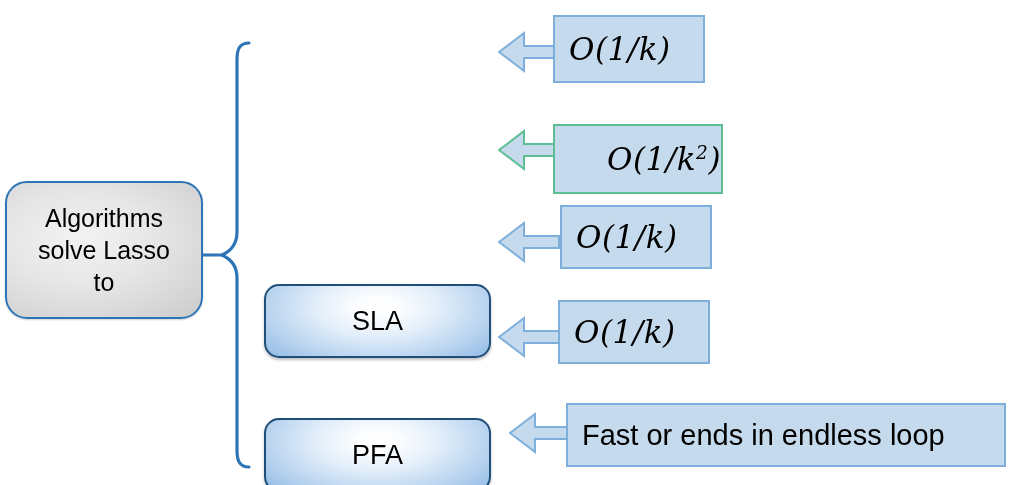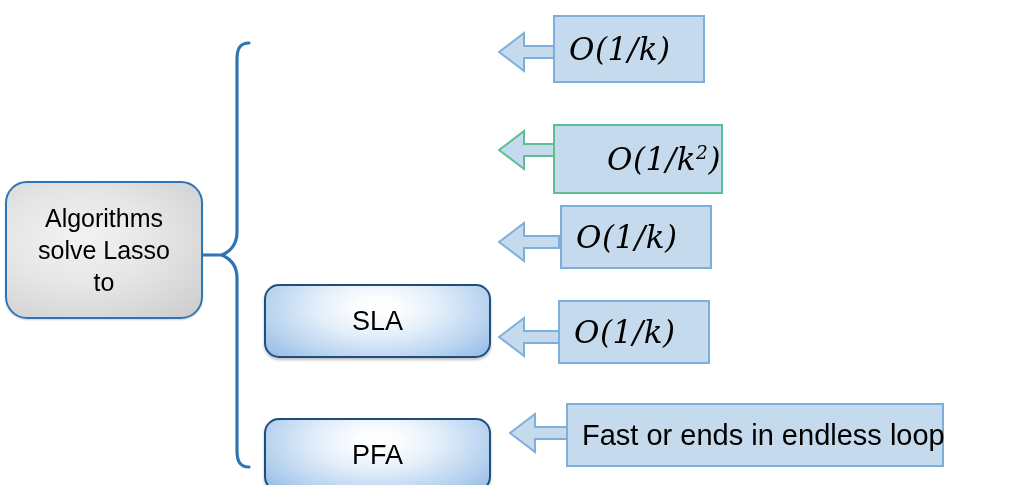--- a/index.html
+++ b/index.html
@@ -183,17 +183,17 @@
   </div>
 
   <div class="algo-box" style="top:418px;">
     <span>PFA</span>
   </div>
   <div class="block-arrow" style="left:509px; top:409px;">
     <svg width="62" height="48" viewBox="0 0 62 48" xmlns="http://www.w3.org/2000/svg">
       <path d="M1 24 L26 5 L26 18 L61 18 L61 30 L26 30 L26 43 Z" fill="#C5DAEC" stroke="#7EAFDA" stroke-width="2" stroke-linejoin="miter"></path>
     </svg>
   </div>
-  <div class="rate-box" style="left:566px; top:403px; width:378px; height:64px;">
+  <div class="rate-box" style="left:566px; top:403px; width:440px; height:64px;">
     <span class="plain">Fast or ends in endless loop</span>
   </div>
 
 </div>
 
 </body></html>

